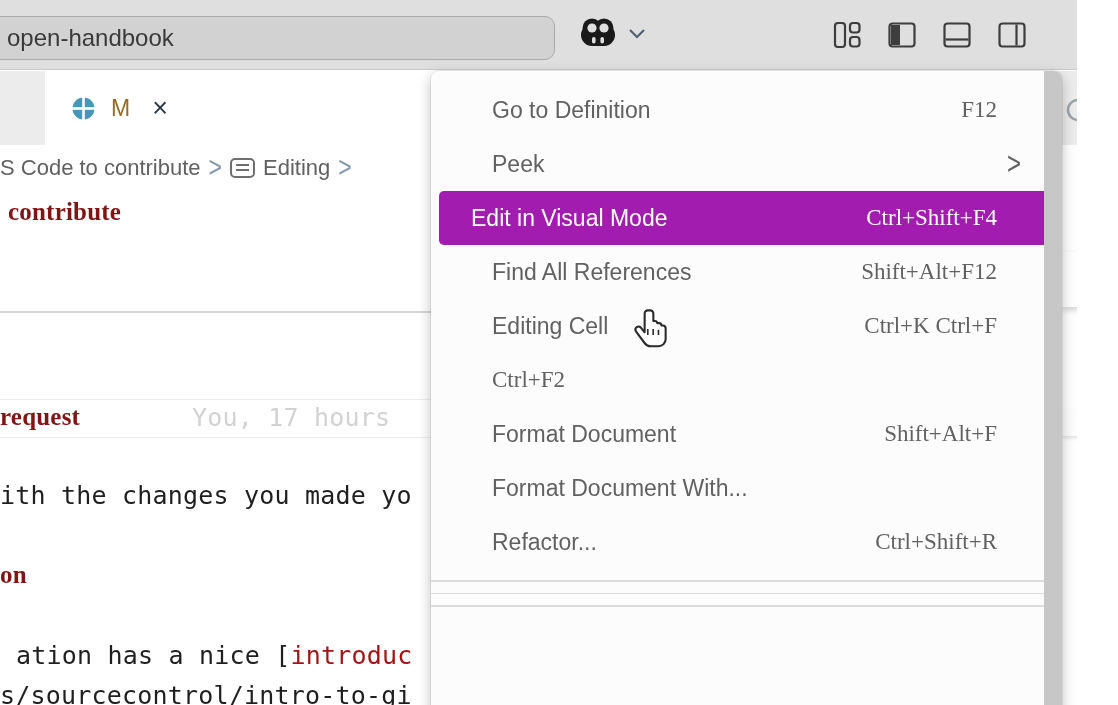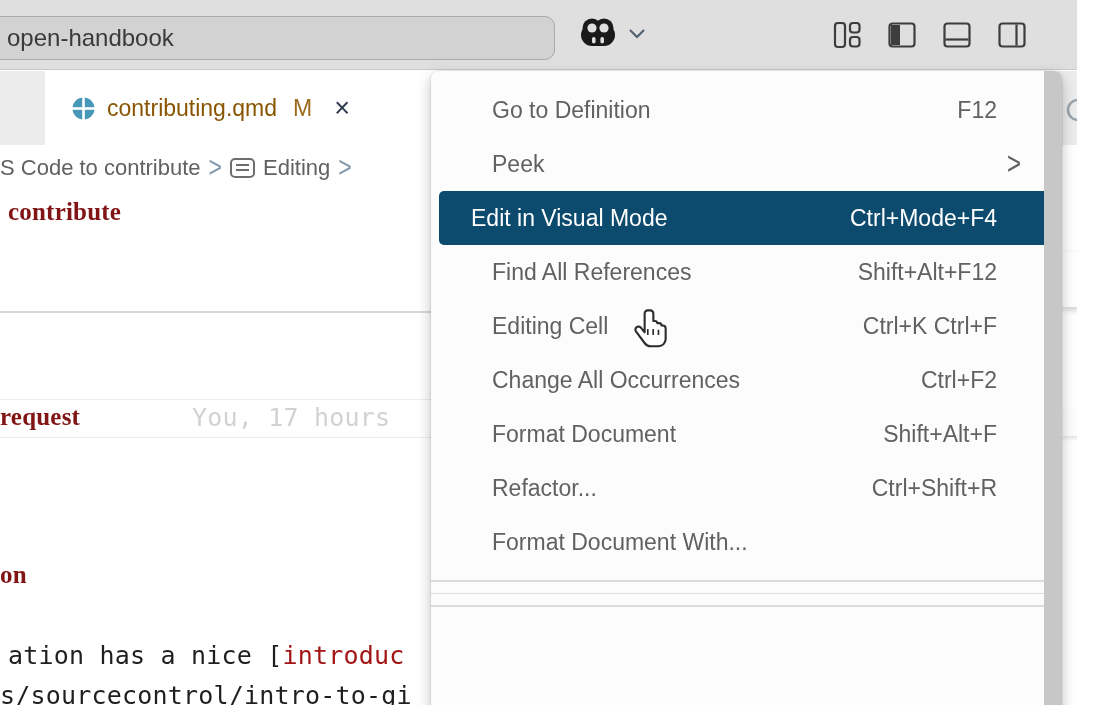--- a/index.html
+++ b/index.html
@@ -60,23 +60,23 @@
 
   
   .context-menu { position: absolute; left: 431px; top: 71px; width: 631px; height: 700px;
     background: #fcfcfc; border-radius: 8px 8px 0 0;
     box-shadow: 0 5px 14px rgba(0,0,0,0.25), 0 0 0 1px rgba(0,0,0,0.06); z-index: 10;
     padding-top: 12px; }
   .menu-item { height: 54px; margin: 0 13px 0 8px; border-radius: 5px;
     display: flex; align-items: center; padding: 0 52px 0 53px;
     font-size: 23px; color: #616161; }
   .menu-item .label { flex: 1; }
-  .menu-item .shortcut { color: #616161; }
+  .menu-item .shortcut { color: #616161; font-family: Liberation Serif, serif; }
   .menu-item .submenu-arrow { color: #616161; font-size: 24px; margin-right: -24px; transform: scaleY(1.3); }
-  .menu-item.selected { background: #0c4a6e; color: #ffffff; padding-left: 32px; }
+  .menu-item.selected { background: #a21caf; color: #ffffff; padding-left: 32px; }
   .menu-item.selected .shortcut { color: #ffffff; }
   .menu-sep { height: 1.5px; background: #dcdcdc; margin: 11px 18px 11px 0; }
   .menu-scrollbar { position: absolute; right: 0; top: 0; width: 18px; height: 700px;
     background: #c7c7c7; border-radius: 0 8px 0 0; }
 
   .cursor { position: absolute; left: 634px; top: 308px; z-index: 20; }
 </style>
 </head>
 <body>
 
@@ -136,21 +136,20 @@
 
   <div class="tabbar">
     <div class="tab-active">
       <span style="display:inline-flex;margin-left:27px">
         <svg width="23" height="23" viewBox="0 0 23 23">
           <circle cx="11.5" cy="11.5" r="11" fill="#4697b8"></circle>
           <rect x="0" y="10.2" width="23" height="2.6" fill="#ffffff"></rect>
           <rect x="10.2" y="0" width="2.6" height="23" fill="#ffffff"></rect>
         </svg>
       </span>
-      <span class="tab-name">contributing.qmd</span>
       <span class="tab-badge">M</span>
       <span class="tab-close">×</span>
     </div>
     <div class="editor-actions">
       <svg width="56" height="74" viewBox="0 0 56 74" style="overflow:hidden">
         <circle cx="16" cy="39" r="10" fill="none" stroke="#9aa5ad" stroke-width="2.5"></circle>
         <line x1="26" y1="39" x2="35" y2="39" stroke="#9aa5ad" stroke-width="2.5"></line>
         <circle cx="52" cy="39" r="10" fill="none" stroke="#9aa5ad" stroke-width="2.5"></circle>
       </svg>
     </div>
@@ -167,22 +166,23 @@
     <span class="crumb-sep">&gt;</span>
   </div>
 
   <div class="editor" id="editor">
       <div class="cell-line strong" style="top: 121px;"></div>
       <div class="cell-line light" style="top: 209px;"></div>
       <div class="cell-line light" style="top: 247px;"></div>
       <div class="code-line bold" style="left: 8px; top: 8px;"><span class="seg-heading">contribute</span></div>
       <div class="code-line bold" style="left: 0px; top: 213px;"><span class="seg-heading">request</span></div>
       <div class="code-line" style="left: 192px; top: 213px;"><span class="seg-blame">You, 17 hours</span></div>
+      <div class="code-line" style="left: 0px; top: 291px;"><span class="seg-code">ith the changes you made yo</span></div>
       <div class="code-line bold" style="left: 0px; top: 371px;"><span class="seg-heading">on</span></div>
-      <div class="code-line" style="left: 8px; top: 451px;"><span class="seg-code">ation has a nice [</span><span class="seg-link">introduc</span></div>
+      <div class="code-line" style="left: 16px; top: 451px;"><span class="seg-code">ation has a nice [</span><span class="seg-link">introduc</span></div>
       <div class="code-line" style="left: 0px; top: 491px;"><span class="seg-code">s/sourcecontrol/intro-to-gi</span></div>
     </div>
 
   <div class="widget-shadow-1"></div>
   <div class="widget-shadow-2"></div>
 
   <div class="minimap" id="minimap">
       <div class="mm-bar" style="top: 45px; height: 23px; background: rgb(32, 144, 211);"></div>
       <div class="mm-bar" style="top: 92px; height: 9px; background: rgb(32, 144, 211);"></div>
       <div class="mm-bar" style="top: 104px; height: 9px; background: rgb(32, 144, 211);"></div>
@@ -249,44 +249,43 @@
     <div class="menu-item">
         <span class="label">Go to Definition</span>
         <span class="shortcut">F12</span>
       </div>
       <div class="menu-item">
         <span class="label">Peek</span>
         <span class="submenu-arrow">&gt;</span>
       </div>
       <div class="menu-item selected">
         <span class="label">Edit in Visual Mode</span>
-        <span class="shortcut">Ctrl+Mode+F4</span>
+        <span class="shortcut">Ctrl+Shift+F4</span>
       </div>
       <div class="menu-item">
         <span class="label">Find All References</span>
         <span class="shortcut">Shift+Alt+F12</span>
       </div>
       <div class="menu-item">
         <span class="label">Editing Cell</span>
         <span class="shortcut">Ctrl+K Ctrl+F</span>
       </div>
       <div class="menu-item">
-        <span class="label">Change All Occurrences</span>
         <span class="shortcut">Ctrl+F2</span>
       </div>
       <div class="menu-item">
         <span class="label">Format Document</span>
         <span class="shortcut">Shift+Alt+F</span>
       </div>
       <div class="menu-item">
+        <span class="label">Format Document With...</span>
+      </div>
+      <div class="menu-item">
         <span class="label">Refactor...</span>
         <span class="shortcut">Ctrl+Shift+R</span>
-      </div>
-      <div class="menu-item">
-        <span class="label">Format Document With...</span>
       </div>
       <div class="menu-scrollbar"></div>
   <div class="menu-sep"></div>
       <div class="menu-sep"></div>
       <div class="menu-sep"></div>
     </div>
 
   <div class="cursor">
     <svg width="36" height="42" viewBox="0 0 24 28">
       <path d="M9.2 1.6c-1.2 0-2.1.9-2.1 2.1v12.5l-2.4-3c-.7-.9-2-1.1-2.9-.4-.9.7-1 2-.4 2.9l5.8 7.8c.9 1.2 2.4 2 3.9 2h5.2c2.7 0 4.8-2.2 4.8-4.8v-7c0-1.1-.9-2-2-2h-.7c-.1-.9-.8-1.6-1.8-1.6h-1c-.2-.8-.9-1.4-1.7-1.4h-1V3.7c0-1.2-.9-2.1-2.1-2.1z" fill="#ffffff" stroke="#2b2b2b" stroke-width="1.4" stroke-linejoin="round"></path>

